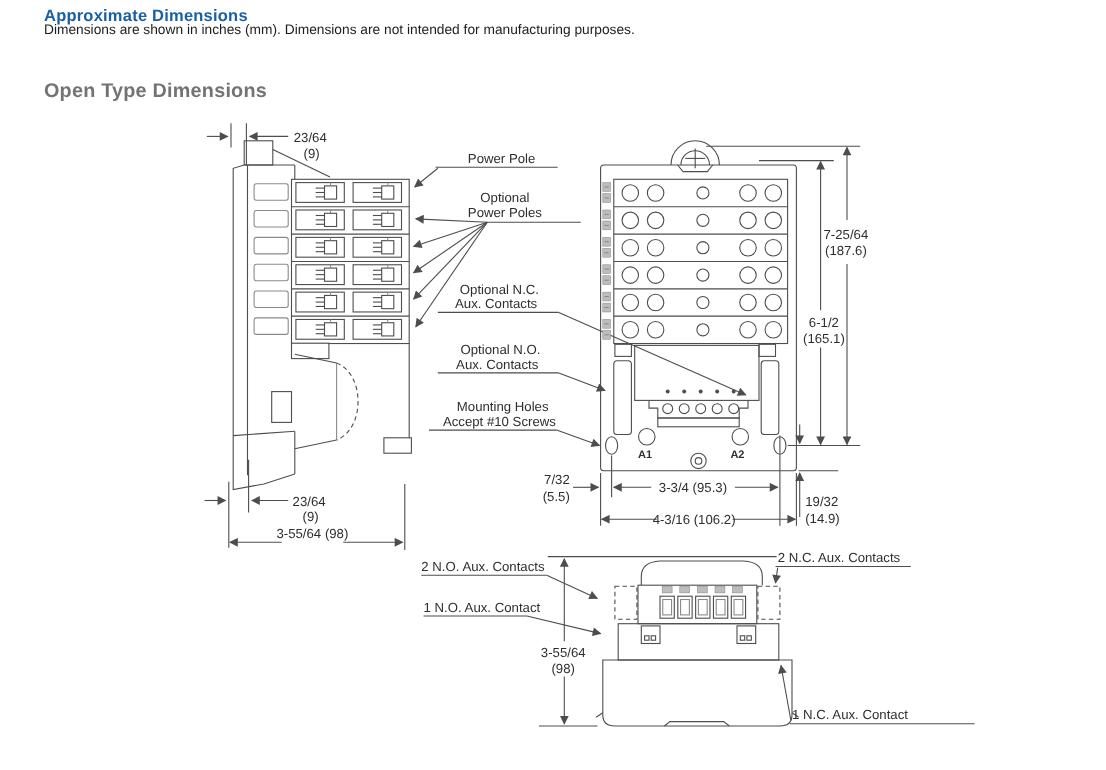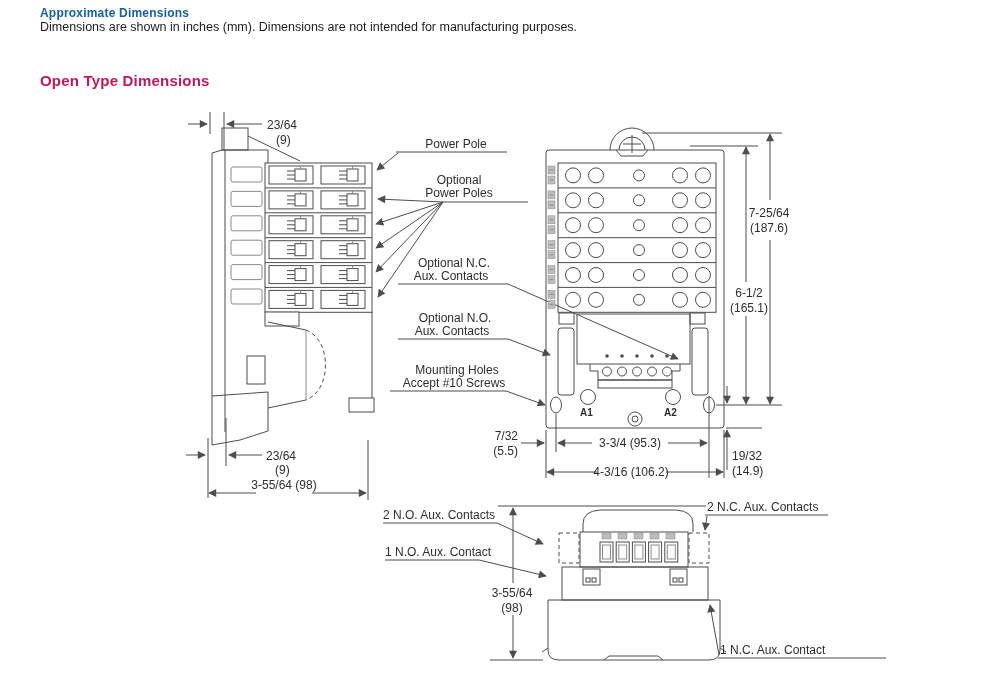--- a/index.html
+++ b/index.html
@@ -2,29 +2,29 @@
 <html><head>
 <meta charset="utf-8">
 <style>
   html,body{margin:0;padding:0;}
   body{
     width:1005px;height:700px;position:relative;background:#ffffff;
     font-family:"Liberation Sans",sans-serif;overflow:hidden;
   }
   .hdr-title{
     position:absolute;left:40px;top:6px;
-    font-size:12px;font-weight:bold;color:#185fa6;letter-spacing:.2px;
+    font-size:15px;font-weight:bold;color:#185fa6;letter-spacing:.2px;
   }
   .hdr-sub{
     position:absolute;left:40px;top:20px;
     font-size:12.5px;color:#1d1d1d;
   }
   .section-title{
     position:absolute;left:40px;top:72px;
-    font-size:15px;font-weight:bold;color:#be185d;letter-spacing:.2px;
+    font-size:18px;font-weight:bold;color:#737373;letter-spacing:.2px;
   }
   svg{position:absolute;left:0;top:0;}
   .ln{stroke:#4d4d4d;stroke-width:1;fill:none;}
   .lnw{stroke:#4d4d4d;stroke-width:1;fill:#ffffff;}
   .lt{stroke:#8a8a8a;stroke-width:1;fill:none;}
   .dash{stroke-dasharray:4 3;}
   .t{font:12px "Liberation Sans",sans-serif;fill:#2e2e2e;}
   .tb{font:bold 10px "Liberation Sans",sans-serif;fill:#2e2e2e;}
   .mk{fill:#bdbdbd;stroke:#8a8a8a;stroke-width:.5;}
 </style>

